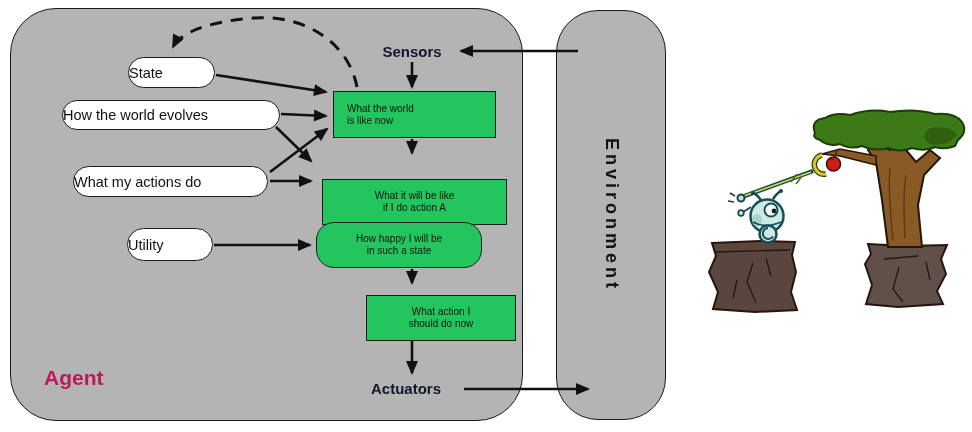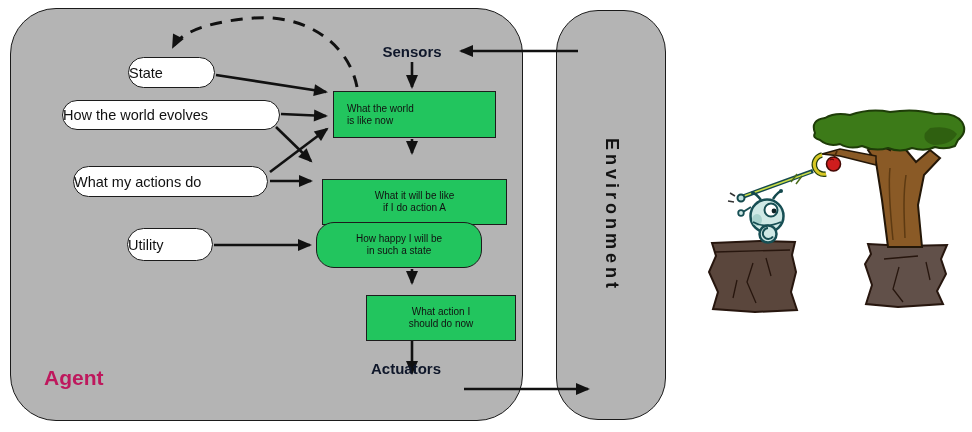--- a/index.html
+++ b/index.html
@@ -15,21 +15,21 @@
   .env-box{left:556px;top:10px;width:110px;height:410px;border-radius:42px;
     display:flex;align-items:center;justify-content:center;}
   .env-label{
     writing-mode:vertical-rl;font-weight:bold;font-size:18px;letter-spacing:4px;color:#121212;
   }
   .agent-label{
     position:absolute;left:44px;top:366px;font-weight:bold;font-size:21px;color:#be185d;
   }
   .io-label{position:absolute;font-weight:bold;font-size:15px;color:#0f172a;text-align:center;}
   .sensors{left:368px;top:43px;width:88px;}
-  .actuators{left:362px;top:360px;width:88px;}
+  .actuators{left:362px;top:380px;width:88px;}
   .oval{
     position:absolute;background:#fff;border:1.8px solid #1c1c1c;border-radius:999px;
     display:flex;align-items:center;justify-content:flex-start;font-size:14.5px;box-sizing:border-box;
   }
   .oval-state{left:128px;top:57px;width:87px;height:31px;}
   .oval-htwe{left:62px;top:100px;width:218px;height:30px;}
   .oval-wmad{left:73px;top:166px;width:195px;height:31px;}
   .oval-utility{left:127px;top:228px;width:86px;height:33px;}
   .pbox{
     position:absolute;background:#22c55e;border:1.8px solid #1c1c1c;box-sizing:border-box;

